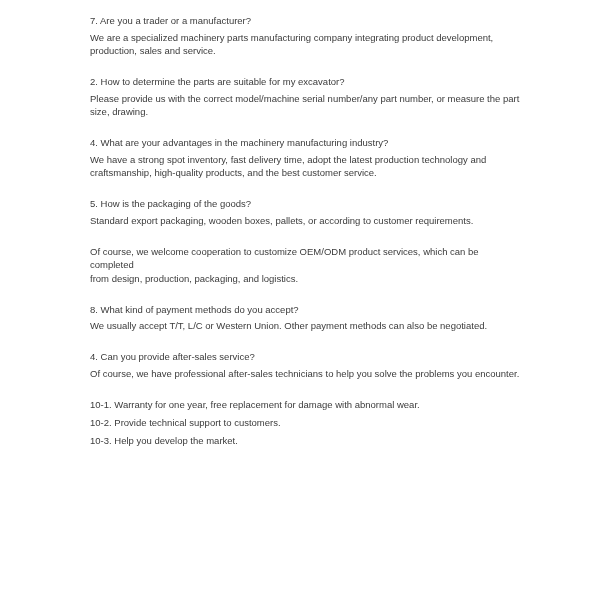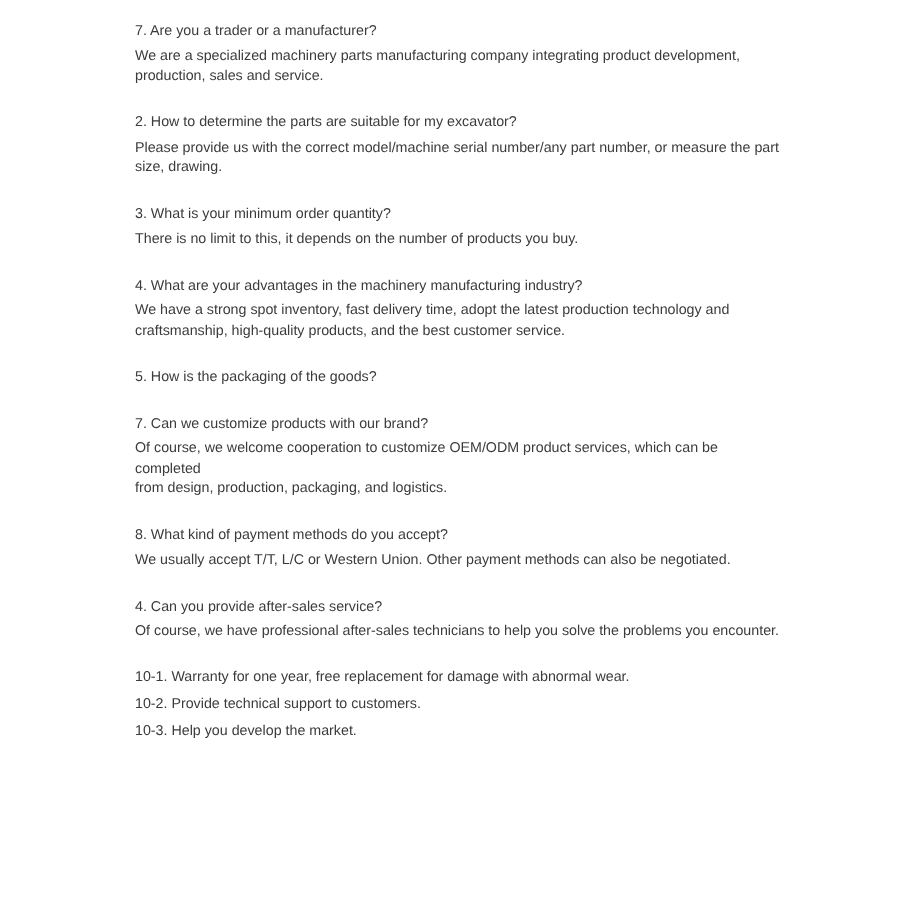--- a/index.html
+++ b/index.html
@@ -51,38 +51,34 @@
     <p class="answer">We are a specialized machinery parts manufacturing company integrating product development,
 production, sales and service.</p>
   </section>
 
   <section class="faq-item">
     <p class="question">2. How to determine the parts are suitable for my excavator?</p>
     <p class="answer">Please provide us with the correct model/machine serial number/any part number, or measure the part
 size, drawing.</p>
   </section>
 
-  <section class="faq-item">
-    <p class="question">3. What is your minimum order quantity?</p>
-    <p class="answer">There is no limit to this, it depends on the number of products you buy.</p>
-  </section>
 
   <section class="faq-item">
     <p class="question">4. What are your advantages in the machinery manufacturing industry?</p>
     <p class="answer">We have a strong spot inventory, fast delivery time, adopt the latest production technology and
 craftsmanship, high-quality products, and the best customer service.</p>
   </section>
 
   <section class="faq-item">
     <p class="question">5. How is the packaging of the goods?</p>
+    <p class="answer">Standard export packaging, wooden boxes, pallets, or according to customer requirements.</p>
   </section>
 
 
   <section class="faq-item">
-    <p class="question">7. Can we customize products with our brand?</p>
     <p class="answer">Of course, we welcome cooperation to customize OEM/ODM product services, which can be completed
 from design, production, packaging, and logistics.</p>
   </section>
 
   <section class="faq-item">
     <p class="question">8. What kind of payment methods do you accept?</p>
     <p class="answer">We usually accept T/T, L/C or Western Union. Other payment methods can also be negotiated.</p>
   </section>
 
   <section class="faq-item">

